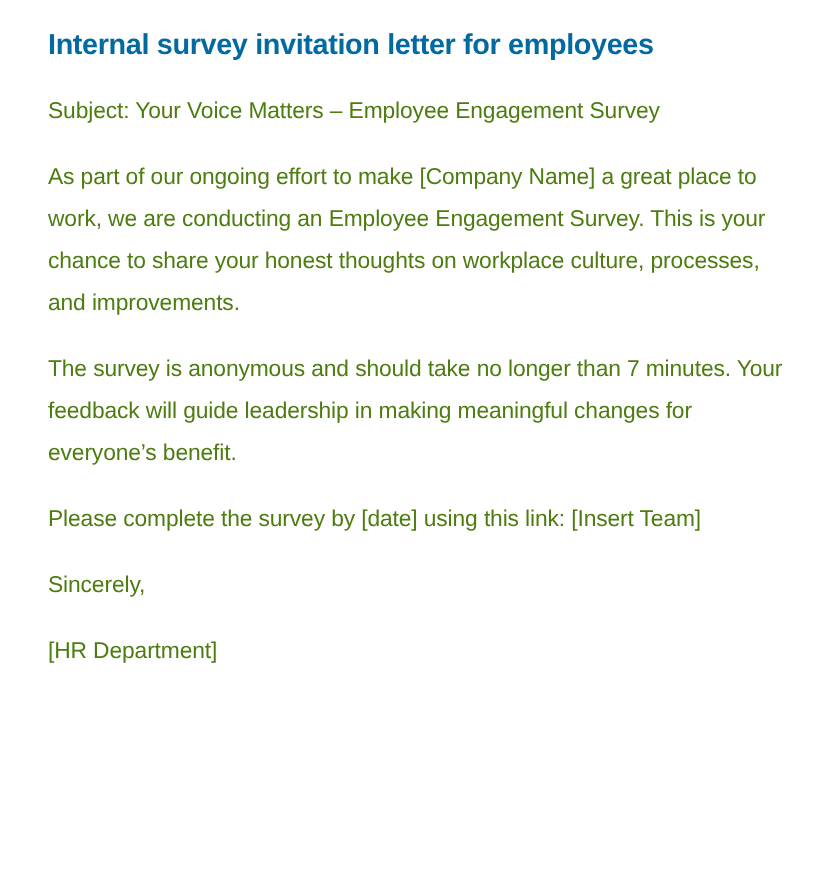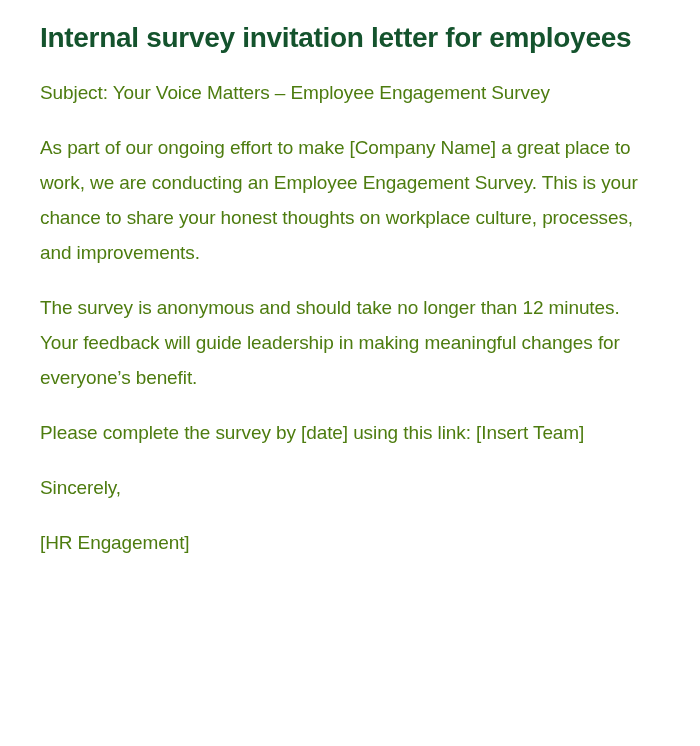--- a/index.html
+++ b/index.html
@@ -15,25 +15,25 @@
   }
   .letter {
     box-sizing: border-box;
     width: 700px;
     height: 746px;
     padding: 21px 40px 30px 40px;
     background: #ffffff;
   }
   h1.letter-title {
     margin: 0 0 21px 0;
-    font-size: 28px;
+    font-size: 24px;
     line-height: 33px;
     font-weight: 700;
     letter-spacing: -0.3px;
-    color: #14532d;
+    color: #0369a1;
     white-space: nowrap;
   }
   .letter p {
     margin: 20px 0;
     max-width: 620px;
     font-size: 19px;
     line-height: 35px;
     font-weight: 400;
     letter-spacing: -0.1px;
     color: #4d7c0f;
@@ -49,21 +49,21 @@
 <body>
 
 <div class="letter">
   <h1 class="letter-title">Internal survey invitation letter for employees</h1>
 
   <p>Subject: Your Voice Matters – Employee Engagement Survey</p>
 
 
   <p>As part of our ongoing effort to make [Company Name] a great place to work, we are conducting an Employee Engagement Survey. This is your chance to share your honest thoughts on workplace culture, processes, and improvements.</p>
 
-  <p>The survey is anonymous and should take no longer than 12 minutes. Your feedback will guide leadership in making meaningful changes for everyone’s benefit.</p>
+  <p>The survey is anonymous and should take no longer than 7 minutes. Your feedback will guide leadership in making meaningful changes for everyone’s benefit.</p>
 
   <p>Please complete the survey by [date] using this link: [Insert Team]</p>
 
 
   <p>Sincerely,</p>
 
-  <p>[HR Engagement]</p>
+  <p>[HR Department]</p>
 </div>
 
 </body></html>

